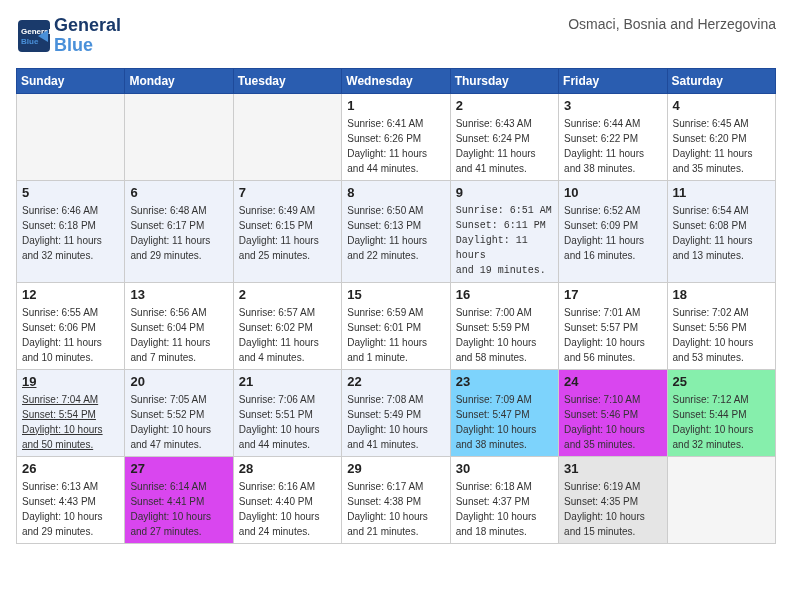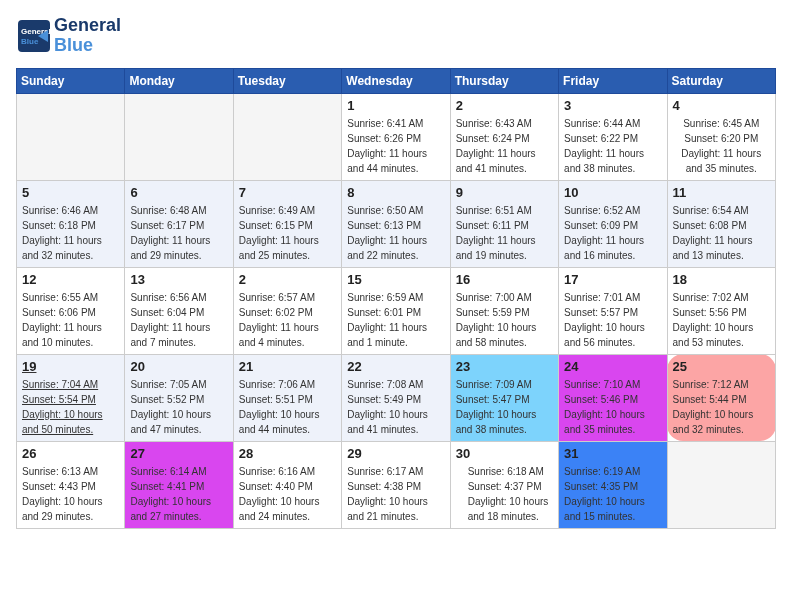--- a/index.html
+++ b/index.html
@@ -89,20 +89,21 @@
         <polygon points="22,18 32,12 32,24" fill="#4a90d9"></polygon>
         <text x="5" y="26" font-size="8" fill="#4a90d9" font-weight="bold">Blue</text>
       </svg>
       <div style="display:flex;flex-direction:column;">
         <span style="font-size:18px;font-weight:bold;color:#1a3a6b;line-height:1.1;">General</span>
         <span style="font-size:18px;font-weight:bold;color:#4a90d9;line-height:1.1;">Blue</span>
       </div>
     </div>
   </div>
   <div class="title-block">
+    <div class="location">Osmaci, Bosnia and Herzegovina</div>
   </div>
 </div>
 
 <table>
   <thead>
     <tr>
       <th>Sunday</th>
       <th>Monday</th>
       <th>Tuesday</th>
       <th>Wednesday</th>
@@ -132,21 +133,21 @@
         </td>
         <td style="background: rgb(255, 255, 255);">
           <div class="day-number">3</div>
           <div class="day-info" style="white-space: pre-line;">Sunrise: 6:44 AM
 Sunset: 6:22 PM
 Daylight: 11 hours
 and 38 minutes.</div>
         </td>
         <td style="background: rgb(255, 255, 255);">
           <div class="day-number">4</div>
-          <div class="day-info" style="white-space: pre-line; text-align: center;">Sunrise: 6:45 AM
+          <div class="day-info" style="white-space: pre-line;">Sunrise: 6:45 AM
 Sunset: 6:20 PM
 Daylight: 11 hours
 and 35 minutes.</div>
         </td>
       </tr>
       <tr>
         <td style="background: rgb(238, 242, 250);">
           <div class="day-number">5</div>
           <div class="day-info" style="white-space: pre-line;">Sunrise: 6:46 AM
 Sunset: 6:18 PM
@@ -169,21 +170,21 @@
         </td>
         <td style="background: rgb(238, 242, 250);">
           <div class="day-number">8</div>
           <div class="day-info" style="white-space: pre-line;">Sunrise: 6:50 AM
 Sunset: 6:13 PM
 Daylight: 11 hours
 and 22 minutes.</div>
         </td>
         <td style="background: rgb(238, 242, 250);">
           <div class="day-number">9</div>
-          <div class="day-info" style="white-space: pre-line;">Sunrise: 6:51 AM
+          <div class="day-info" style="white-space: pre-line; font-family: Liberation Mono, monospace;">Sunrise: 6:51 AM
 Sunset: 6:11 PM
 Daylight: 11 hours
 and 19 minutes.</div>
         </td>
         <td style="background: rgb(238, 242, 250);">
           <div class="day-number">10</div>
           <div class="day-info" style="white-space: pre-line;">Sunrise: 6:52 AM
 Sunset: 6:09 PM
 Daylight: 11 hours
 and 16 minutes.</div>
@@ -283,21 +284,21 @@
 Daylight: 10 hours
 and 38 minutes.</div>
         </td>
         <td style="background: #d946ef;">
           <div class="day-number">24</div>
           <div class="day-info" style="white-space: pre-line;">Sunrise: 7:10 AM
 Sunset: 5:46 PM
 Daylight: 10 hours
 and 35 minutes.</div>
         </td>
-        <td style="background: #fca5a5; border-radius: 16px;">
+        <td style="background: #86efac;">
           <div class="day-number">25</div>
           <div class="day-info" style="white-space: pre-line;">Sunrise: 7:12 AM
 Sunset: 5:44 PM
 Daylight: 10 hours
 and 32 minutes.</div>
         </td>
       </tr>
       <tr>
         <td style="background: rgb(255, 255, 255);">
           <div class="day-number">26</div>
@@ -322,26 +323,26 @@
         </td>
         <td style="background: rgb(255, 255, 255);">
           <div class="day-number">29</div>
           <div class="day-info" style="white-space: pre-line;">Sunrise: 6:17 AM
 Sunset: 4:38 PM
 Daylight: 10 hours
 and 21 minutes.</div>
         </td>
         <td style="background: rgb(255, 255, 255);">
           <div class="day-number">30</div>
-          <div class="day-info" style="white-space: pre-line; margin-left: 12px;">Sunrise: 6:18 AM
+          <div class="day-info" style="white-space: pre-line;">Sunrise: 6:18 AM
 Sunset: 4:37 PM
 Daylight: 10 hours
 and 18 minutes.</div>
         </td>
-        <td style="background: #3b82f6;">
+        <td style="background: #e5e5e5;">
           <div class="day-number">31</div>
           <div class="day-info" style="white-space: pre-line;">Sunrise: 6:19 AM
 Sunset: 4:35 PM
 Daylight: 10 hours
 and 15 minutes.</div>
         </td>
         <td class="empty"></td>
       </tr>
     </tbody>
 </table>

